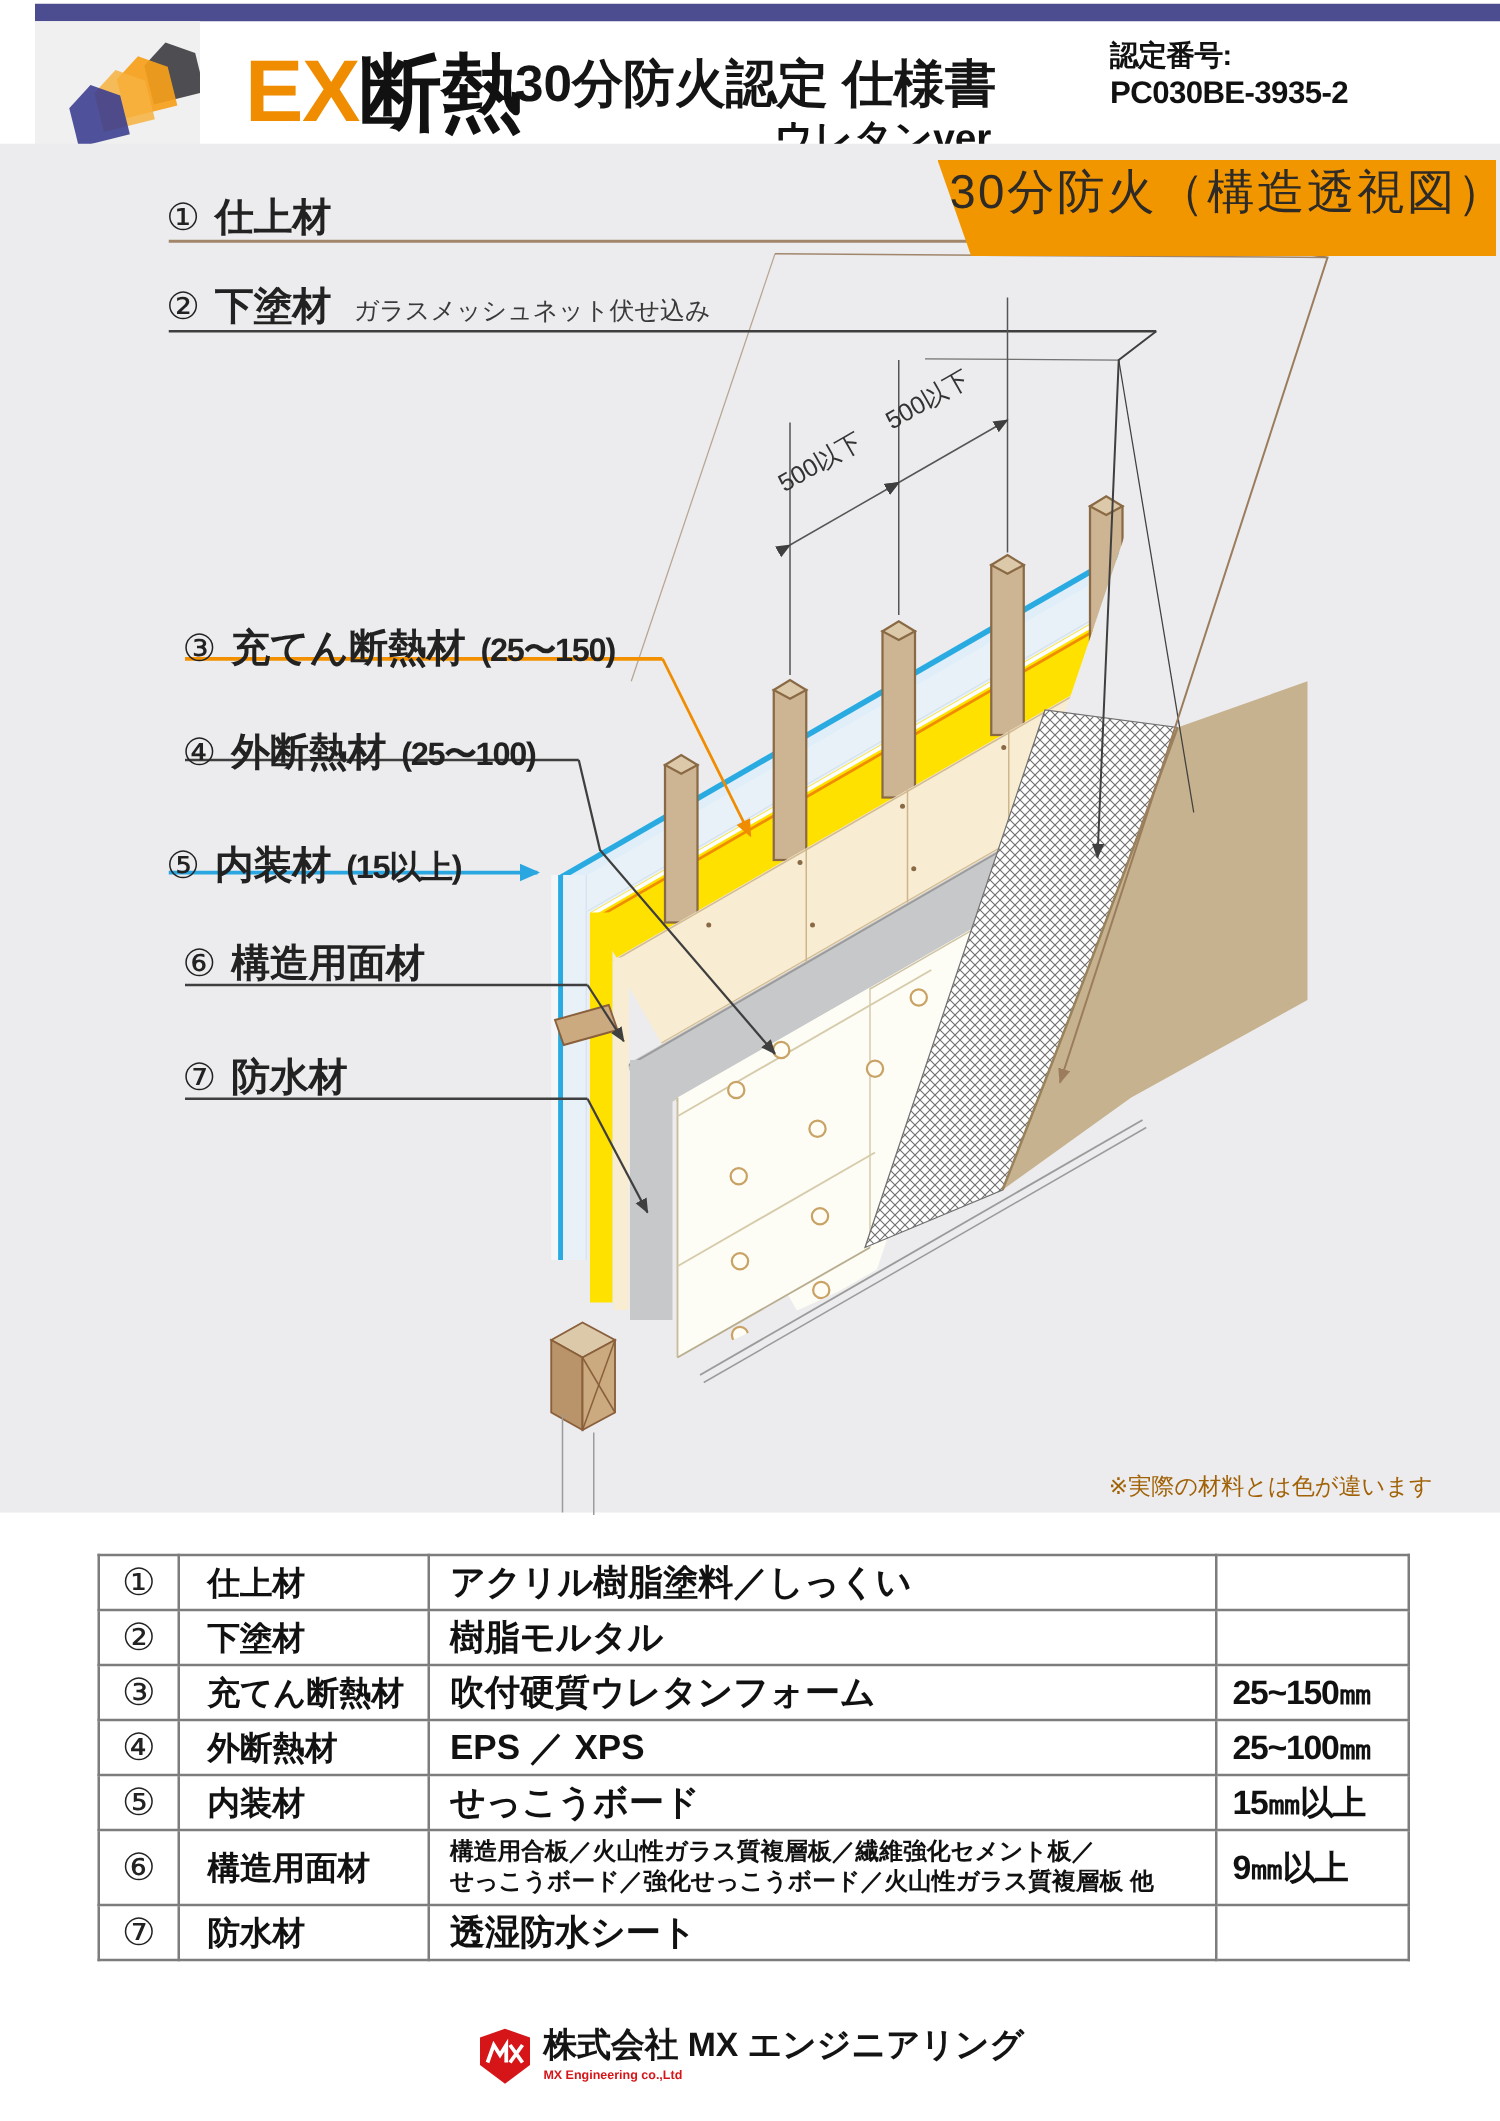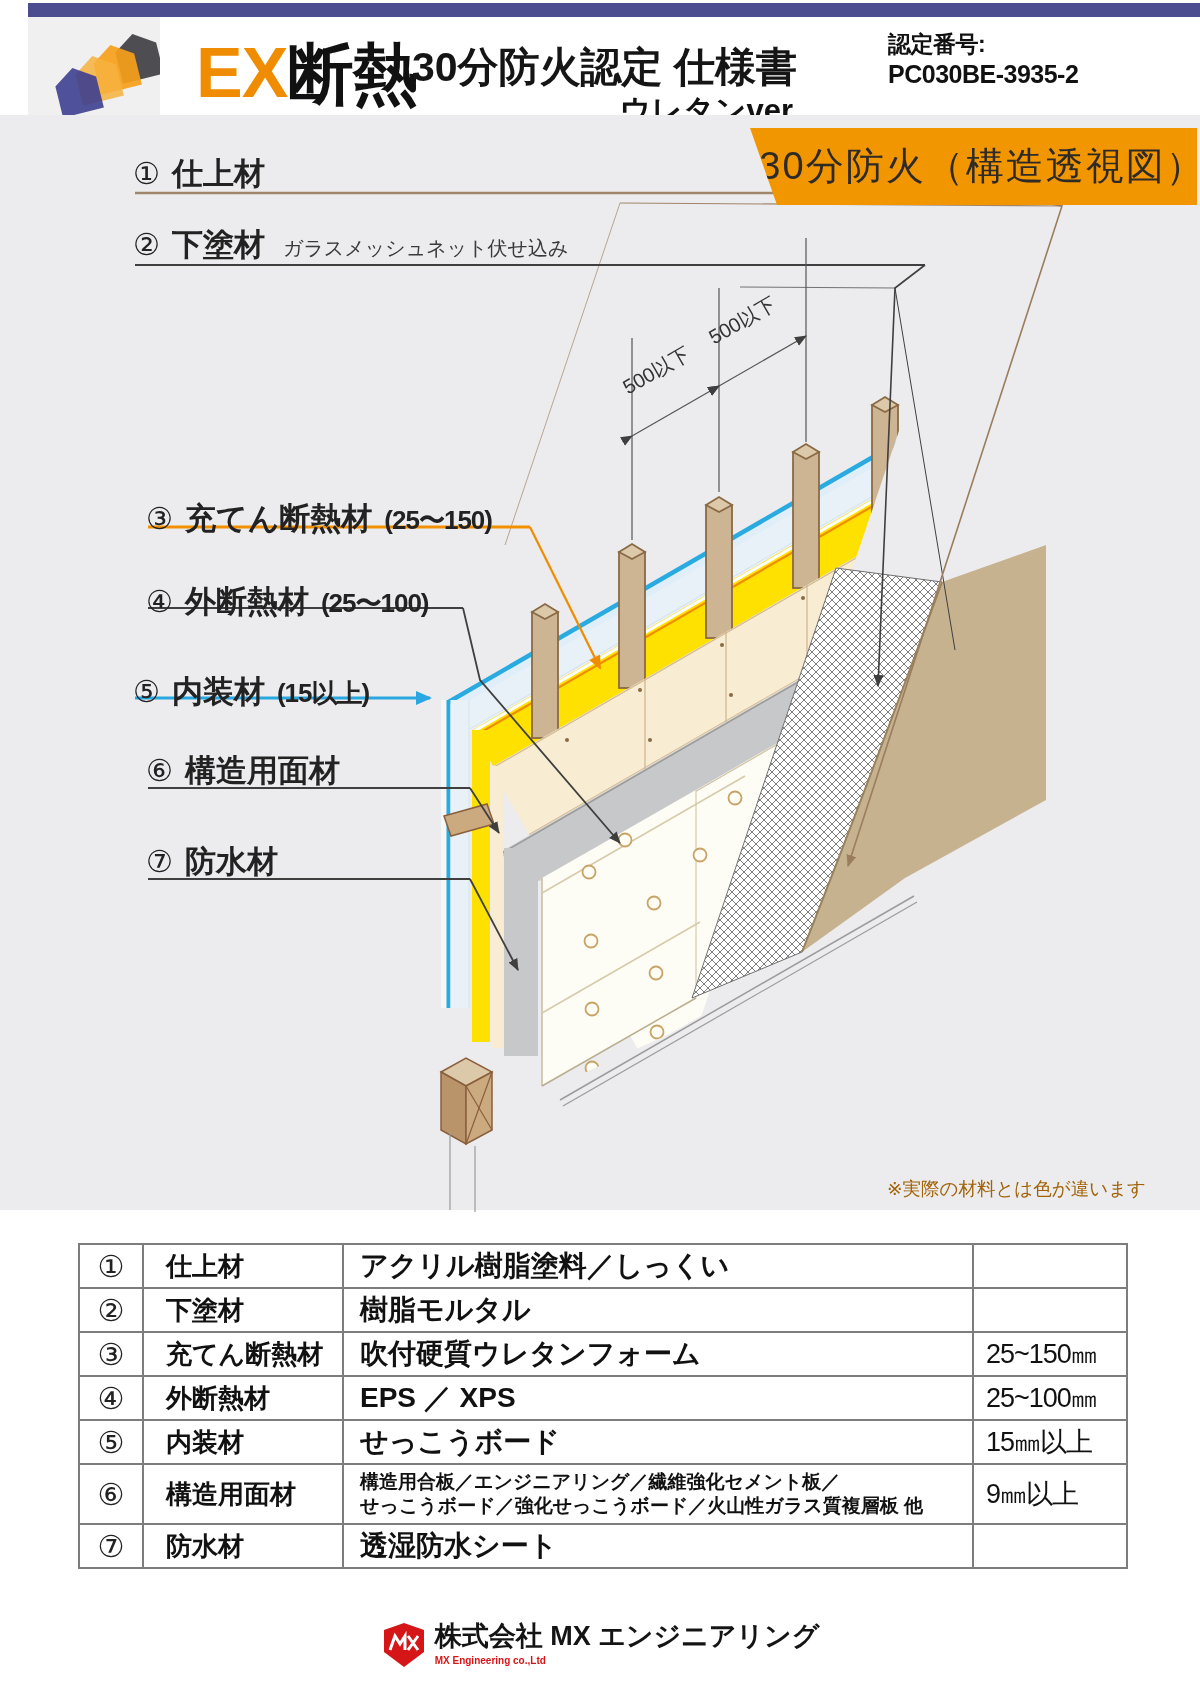--- a/index.html
+++ b/index.html
@@ -13,38 +13,38 @@
   #brand .ex{font-size:70px;color:#f08c00;}
   #brand .rest{font-size:66px;color:#111;}
   #title{left:412px;top:40px;font-size:41px;font-weight:600;color:#151515;white-space:nowrap;}
   #subtitle{left:560px;top:90px;width:240px;text-align:right;font-size:31px;font-weight:800;color:#111;}
   #cert{left:888px;top:30px;font-weight:700;color:#111;line-height:1.25;letter-spacing:-0.5px;}
   #cert .lbl{font-size:23px;}
   
   #mainbg{left:0;top:115px;width:1200px;height:1095px;background:#ececee;}
   #banner{left:750px;top:128px;width:447px;height:77px;background:#f29600;
           clip-path:polygon(0 0,100% 0,100% 100%,27px 100%);
-          display:flex;align-items:center;justify-content:center;}
+          display:flex;align-items:flex-start;justify-content:center;}
   #banner span{font-size:38px;font-weight:500;color:#2e2a26;letter-spacing:2px;padding-left:18px;white-space:nowrap;}
   .lbl{display:flex;align-items:baseline;gap:12px;white-space:nowrap;}
   .lbl .num{font-size:30px;font-weight:400;color:#222;}
   .lbl .name{font-size:31px;font-weight:800;color:#222;}
   .lbl .paren{font-size:26px;font-weight:800;color:#222;letter-spacing:-1px;margin-top:16px;}
   .lbl .small{font-size:20px;font-weight:400;color:#3a3a3a;margin-left:6px;}
   .dim{font-size:20px;color:#333;transform:rotate(-30deg);transform-origin:0 100%;
        height:26px;line-height:26px;white-space:nowrap;}
   #note{left:887px;top:1176px;width:262px;font-size:18.5px;color:#a16207;white-space:nowrap;}
   
   #spec{left:78px;top:1243px;}
   #spec table{border-collapse:collapse;table-layout:fixed;width:1048px;}
   #spec td{border:2px solid #7d7d7d;vertical-align:middle;overflow:hidden;}
   #spec .c-no{text-align:center;font-size:30px;font-weight:400;color:#222;}
   #spec .c-name{font-size:26px;font-weight:800;padding-left:22px;color:#111;}
   #spec .c-desc{font-size:28px;font-weight:800;padding-left:16px;color:#111;}
-  #spec .c-size{font-size:27px;font-weight:400;padding-left:12px;color:#111;letter-spacing:-1px;}
+  #spec .c-size{font-size:27px;font-weight:700;padding-left:12px;color:#111;letter-spacing:-1px;}
   #spec tr.small .c-desc{font-size:19px;line-height:1.25;}
   
   #footer{left:0;top:1622px;width:1200px;display:flex;justify-content:center;align-items:flex-start;gap:8px;}
   #footer .company{font-size:27px;font-weight:800;color:#141414;line-height:1.1;white-space:nowrap;}
   #footer .co-en{font-size:10px;font-weight:700;color:#d61518;margin-top:3px;}
   svg{display:block;}
 </style>
 </head>
 <body>
 
@@ -313,21 +313,21 @@
       <tr style="height:44px">
         <td class="c-no">⑤</td>
         <td class="c-name">内装材</td>
         <td class="c-desc">せっこうボード</td>
         <td class="c-size">15㎜以上</td>
       </tr>
       <tr style="height:60px" class="small">
         <td class="c-no">⑥</td>
         <td class="c-name">構造用面材</td>
         <td class="c-desc">
-          <div>構造用合板／エンジニアリング／繊維強化セメント板／</div>
+          <div>構造用合板／火山性ガラス質複層板／繊維強化セメント板／</div>
           <div>せっこうボード／強化せっこうボード／火山性ガラス質複層板 他</div>
         </td>
         <td class="c-size">9㎜以上</td>
       </tr>
       <tr style="height:44px">
         <td class="c-no">⑦</td>
         <td class="c-name">防水材</td>
         <td class="c-desc">透湿防水シート</td>
         <td class="c-size"></td>
       </tr>

